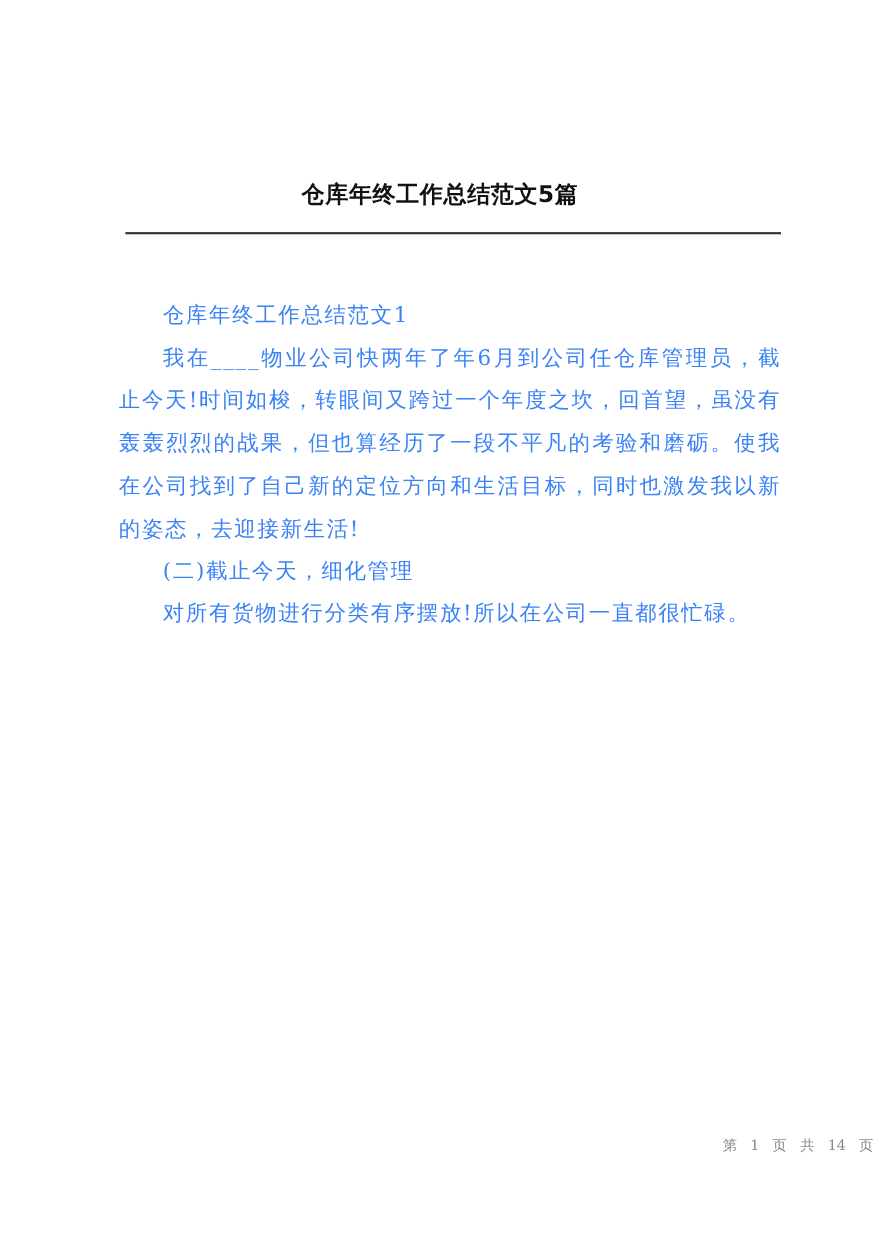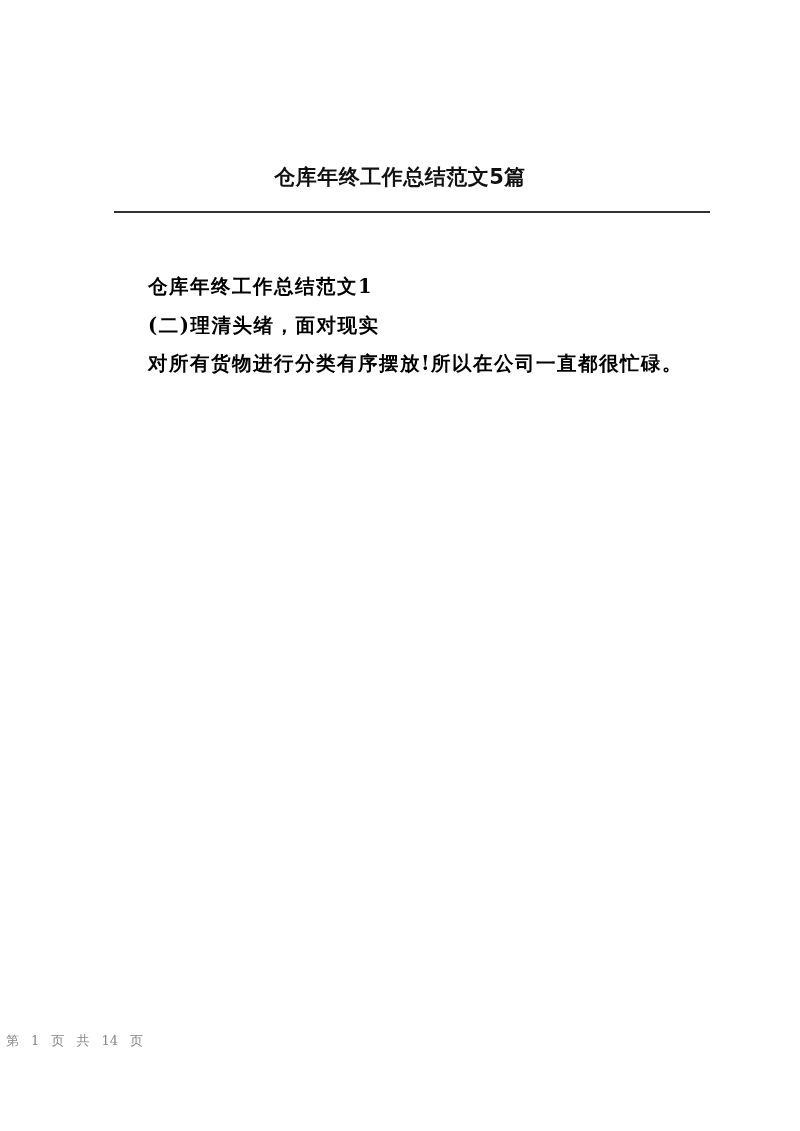--- a/index.html
+++ b/index.html
@@ -6,40 +6,41 @@
   body { width: 800px; height: 1131px; position: relative; overflow: hidden; color: #1a1a1a; }
   .page { position: absolute; left: 0; top: 0; width: 800px; height: 936px; background: #fff; }
   .title {
     position: absolute; left: 0; width: 800px; top: 163px; text-align: center;
     font-family: "DejaVu Sans", sans-serif; font-size: 21px; font-weight: bold; color: #111;
     letter-spacing: 0.5px;
   }
   .rule { position: absolute; left: 114px; width: 596px; top: 211px; height: 2px; background: #333; }
   .body {
     position: absolute; left: 108px; width: 602px; top: 268px;
-    font-family: "DejaVu Serif", serif; font-size: 19.5px; line-height: 38.7px; color: #000000;
-    letter-spacing: 1.5px; text-align: justify; font-weight: bold;
+    font-family: "DejaVu Serif", serif; font-size: 19.5px; line-height: 38.7px; color: #3b82f6;
+    letter-spacing: 1.5px; text-align: justify;
   }
   .body p { margin: 0; }
   .indent { text-indent: 2.05em; }
   .footer {
-    position: absolute; left: 0; width: 800px; top: 1032px; text-align: left;
+    position: absolute; left: 0; width: 800px; top: 1032px; text-align: right;
     font-family: "DejaVu Serif", serif; font-size: 13px; color: #888; word-spacing: 8px;
   }
   .footer span { margin: 0 6px; }
 </style>
 </head>
 <body>
 
 <div class="page">
   <div class="title">仓库年终工作总结范文5篇</div>
   <div class="rule"></div>
 
   <div class="body">
     <p class="indent">仓库年终工作总结范文1</p>
-    <p class="indent">(二)理清头绪，面对现实</p>
+    <p class="indent">我在____物业公司快两年了年6月到公司任仓库管理员，截止今天!时间如梭，转眼间又跨过一个年度之坎，回首望，虽没有轰轰烈烈的战果，但也算经历了一段不平凡的考验和磨砺。使我在公司找到了自己新的定位方向和生活目标，同时也激发我以新的姿态，去迎接新生活!</p>
+    <p class="indent">(二)截止今天，细化管理</p>
     <p class="indent">对所有货物进行分类有序摆放!所以在公司一直都很忙碌。</p>
   </div>
 
   <div class="footer">
     <span>第</span><span>1</span><span>页 共</span><span>14</span><span>页</span>
   </div>
 </div>
 
 </body></html>

